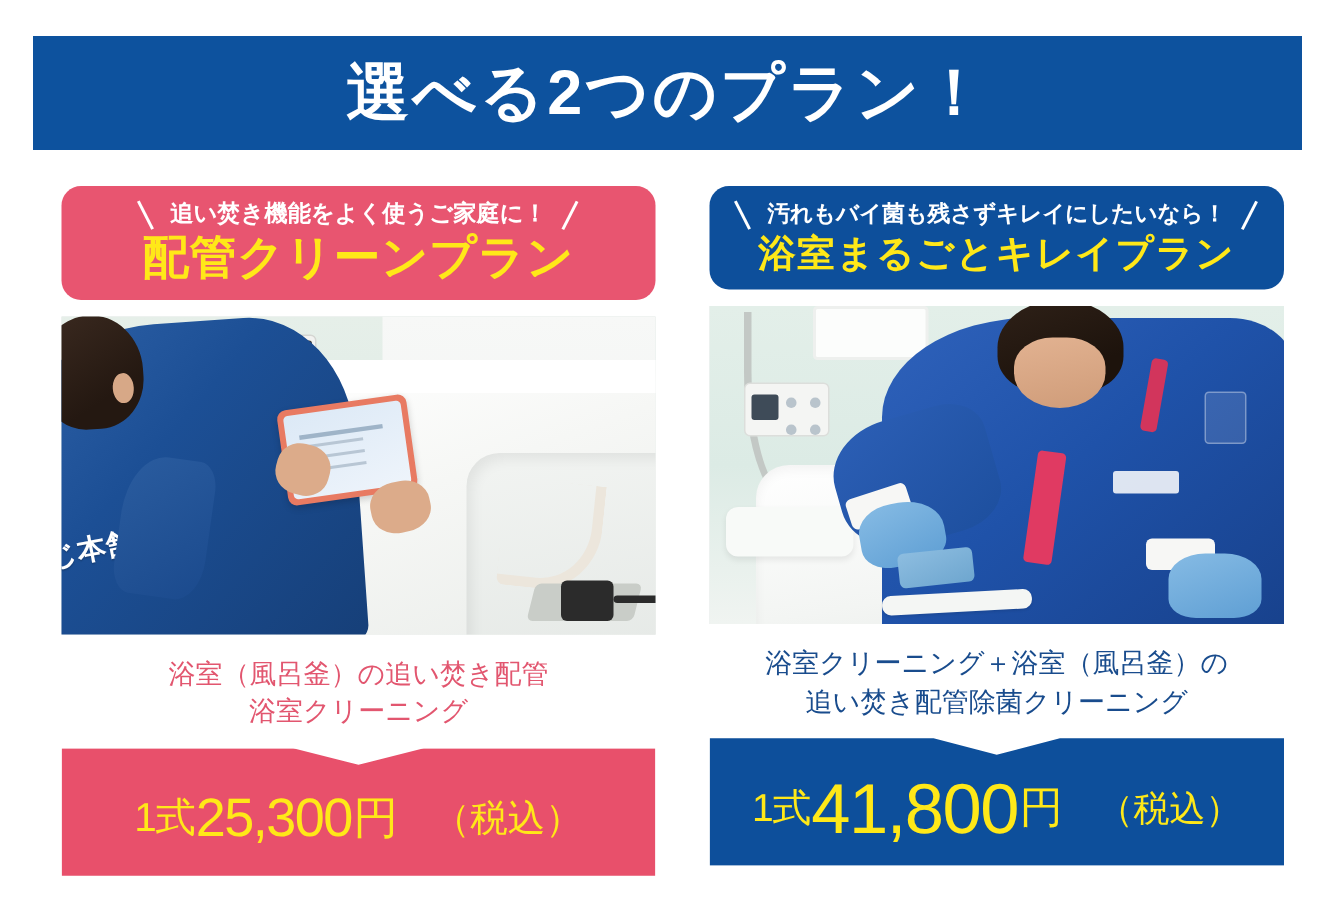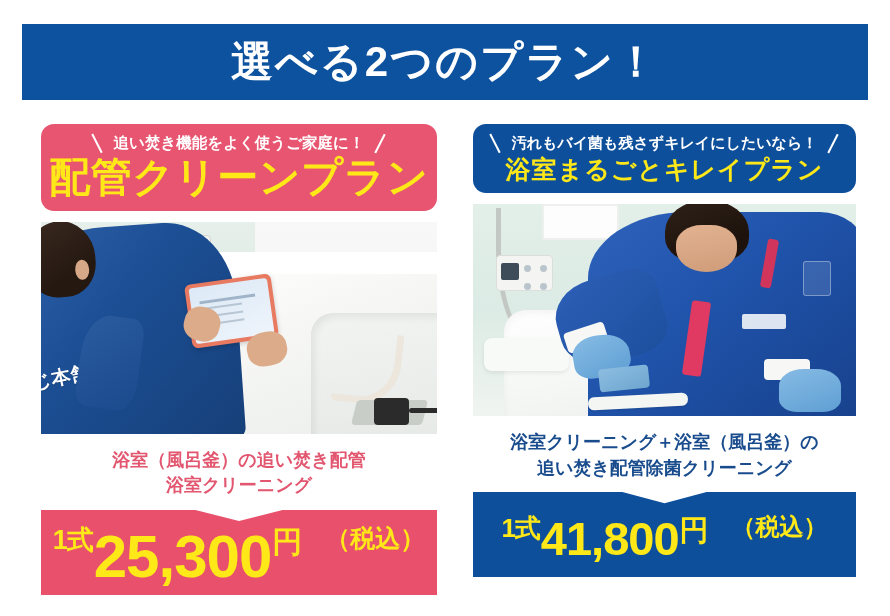--- a/index.html
+++ b/index.html
@@ -82,21 +82,21 @@
     top: 0;
     width: 1.6px;
     height: 21px;
     background: #ffffff;
   }
   .slash-left::after  { transform: rotate(-27deg); }
   .slash-right::after { transform: rotate(27deg); }
 
   .badge-title {
     color: #ffe818;
-    font-size: 41px;
+    font-size: 31px;
     font-weight: bold;
     line-height: 1.12;
     letter-spacing: 0.5px;
     margin-top: 2px;
     white-space: nowrap;
   }
   .plan-right .badge-title { font-size: 25px; letter-spacing: 1px; }
 
   
   .photo {
@@ -404,21 +404,21 @@
     border-radius: 6px;
     transform: rotate(-3deg);
     box-shadow: 0 1px 2px rgba(0,0,0,0.1);
   }
 
   
   .plan-desc {
     margin-top: 14px;
     text-align: center;
     font-size: 18px;
-    font-weight: bold;
+    font-weight: normal;
     line-height: 1.42;
   }
   .desc-pink { color: #e2566f; }
   .desc-blue { color: #194c8d; text-align: center; }
 
   
   .price-box {
     position: relative;
     width: 100%;
     height: 85px;
@@ -434,28 +434,28 @@
       100% 0%,
       100% 100%,
       0% 100%
     );
   }
   .price-pink { background: #e8506b; }
   .price-blue { background: #0d4f9b; }
 
   .price-text {
     display: flex;
-    align-items: flex-start;
+    align-items: center;
     color: #ffe818;
-    font-weight: bold;
+    font-weight: normal;
     white-space: nowrap;
     margin-top: 8px;
   }
   .price-unit   { font-size: 27px; letter-spacing: -1px; }
-  .price-amount { font-size: 60px; letter-spacing: -1px; margin: 0 1px; }
+  .price-amount { font-size: 36px; letter-spacing: -1px; margin: 0 1px; }
   .price-yen    { font-size: 30px; }
   .price-tax    { font-size: 25px; margin-left: 23px; }
 
   .plan-right .price-unit   { font-size: 26px; }
   .plan-right .price-amount { font-size: 47px; }
   .plan-right .price-yen    { font-size: 29px; }
   .plan-right .price-tax    { font-size: 24px; }
 </style>
 </head>
 <body>

